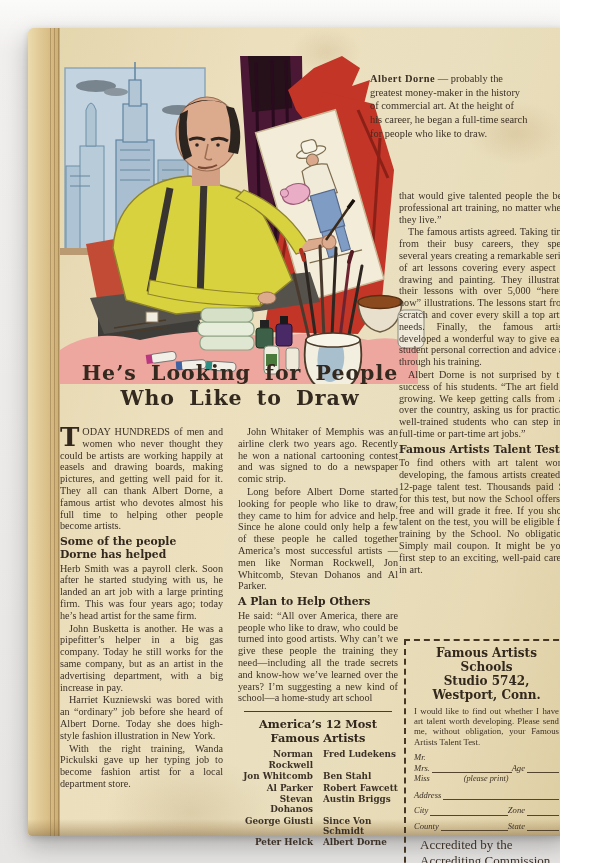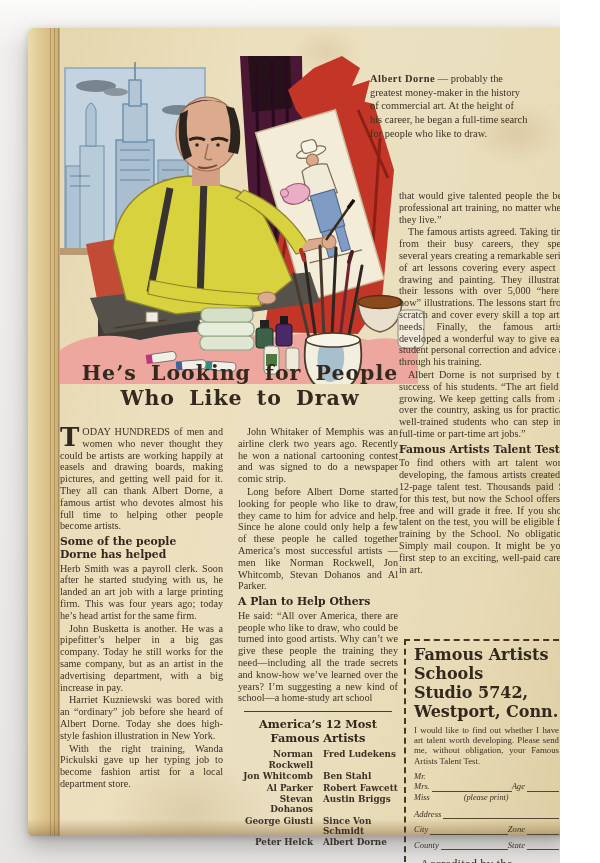--- a/index.html
+++ b/index.html
@@ -72,22 +72,22 @@
   }
   .artists-grid { display:grid; grid-template-columns:1fr 1fr; row-gap:1px; font-family:"DejaVu Serif", serif; font-weight:bold; font-size:8.8px; line-height:1.18; }
   .artists-grid .a-l { text-align:right; padding-right:5px; }
   .artists-grid .a-r { text-align:left;  padding-left:5px; }
 
   .coupon {
     position:absolute; left:376px; top:611px; width:165px;
     border:2px dashed #453724; padding:5px 8px 5px 8px; color:#3c3127;
   }
   .coupon-h {
-    font-family:"DejaVu Serif", serif; font-weight:bold; font-size:16px;
-    line-height:1.18; color:#32281e;
+    font-family:"DejaVu Serif", serif; font-weight:bold; font-size:12px;
+    line-height:1.18; color:#32281e;text-align:center;
   }
   .coupon-body { font-size:8.8px; line-height:1.18; text-align:justify; margin-top:3px; }
   .c-row { display:flex; align-items:flex-end; font-style:italic; font-size:8.6px; line-height:1.1; margin-top:8px; }
   .c-row .lbl { flex:0 0 auto; padding-right:2px; }
   .c-row .fill { flex:1 1 auto; border-bottom:.9px solid #55452f; height:9px; }
   .c-row .fill-s { flex:0 0 32px; border-bottom:.9px solid #55452f; height:9px; }
   .c-row.tight { margin-top:1px; }
   .c-print { display:flex; font-style:italic; font-size:8.3px; margin-top:1px; }
   .c-print .pp { margin-left:34px; }
   .accred { font-size:13px; line-height:1.2; margin-top:6px; padding:0 6px; text-align:left; }

